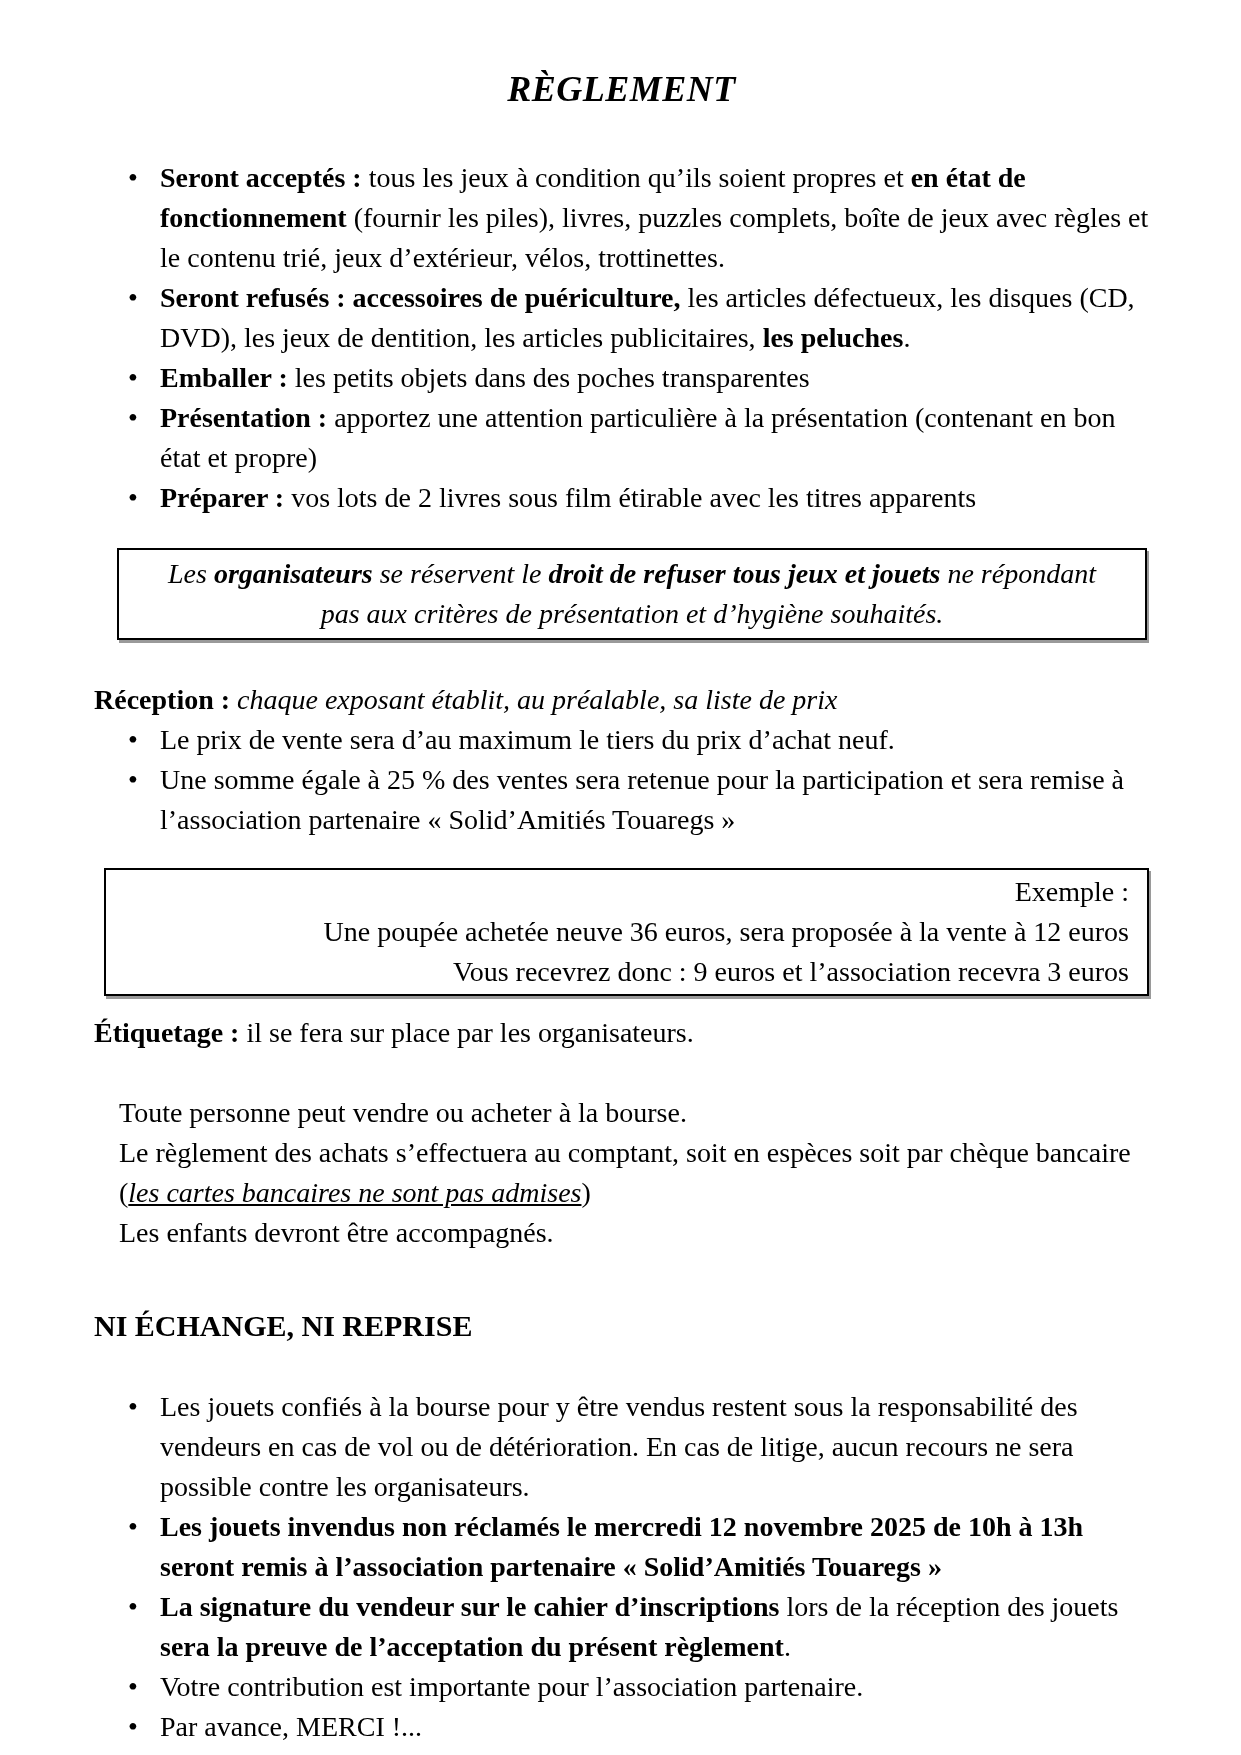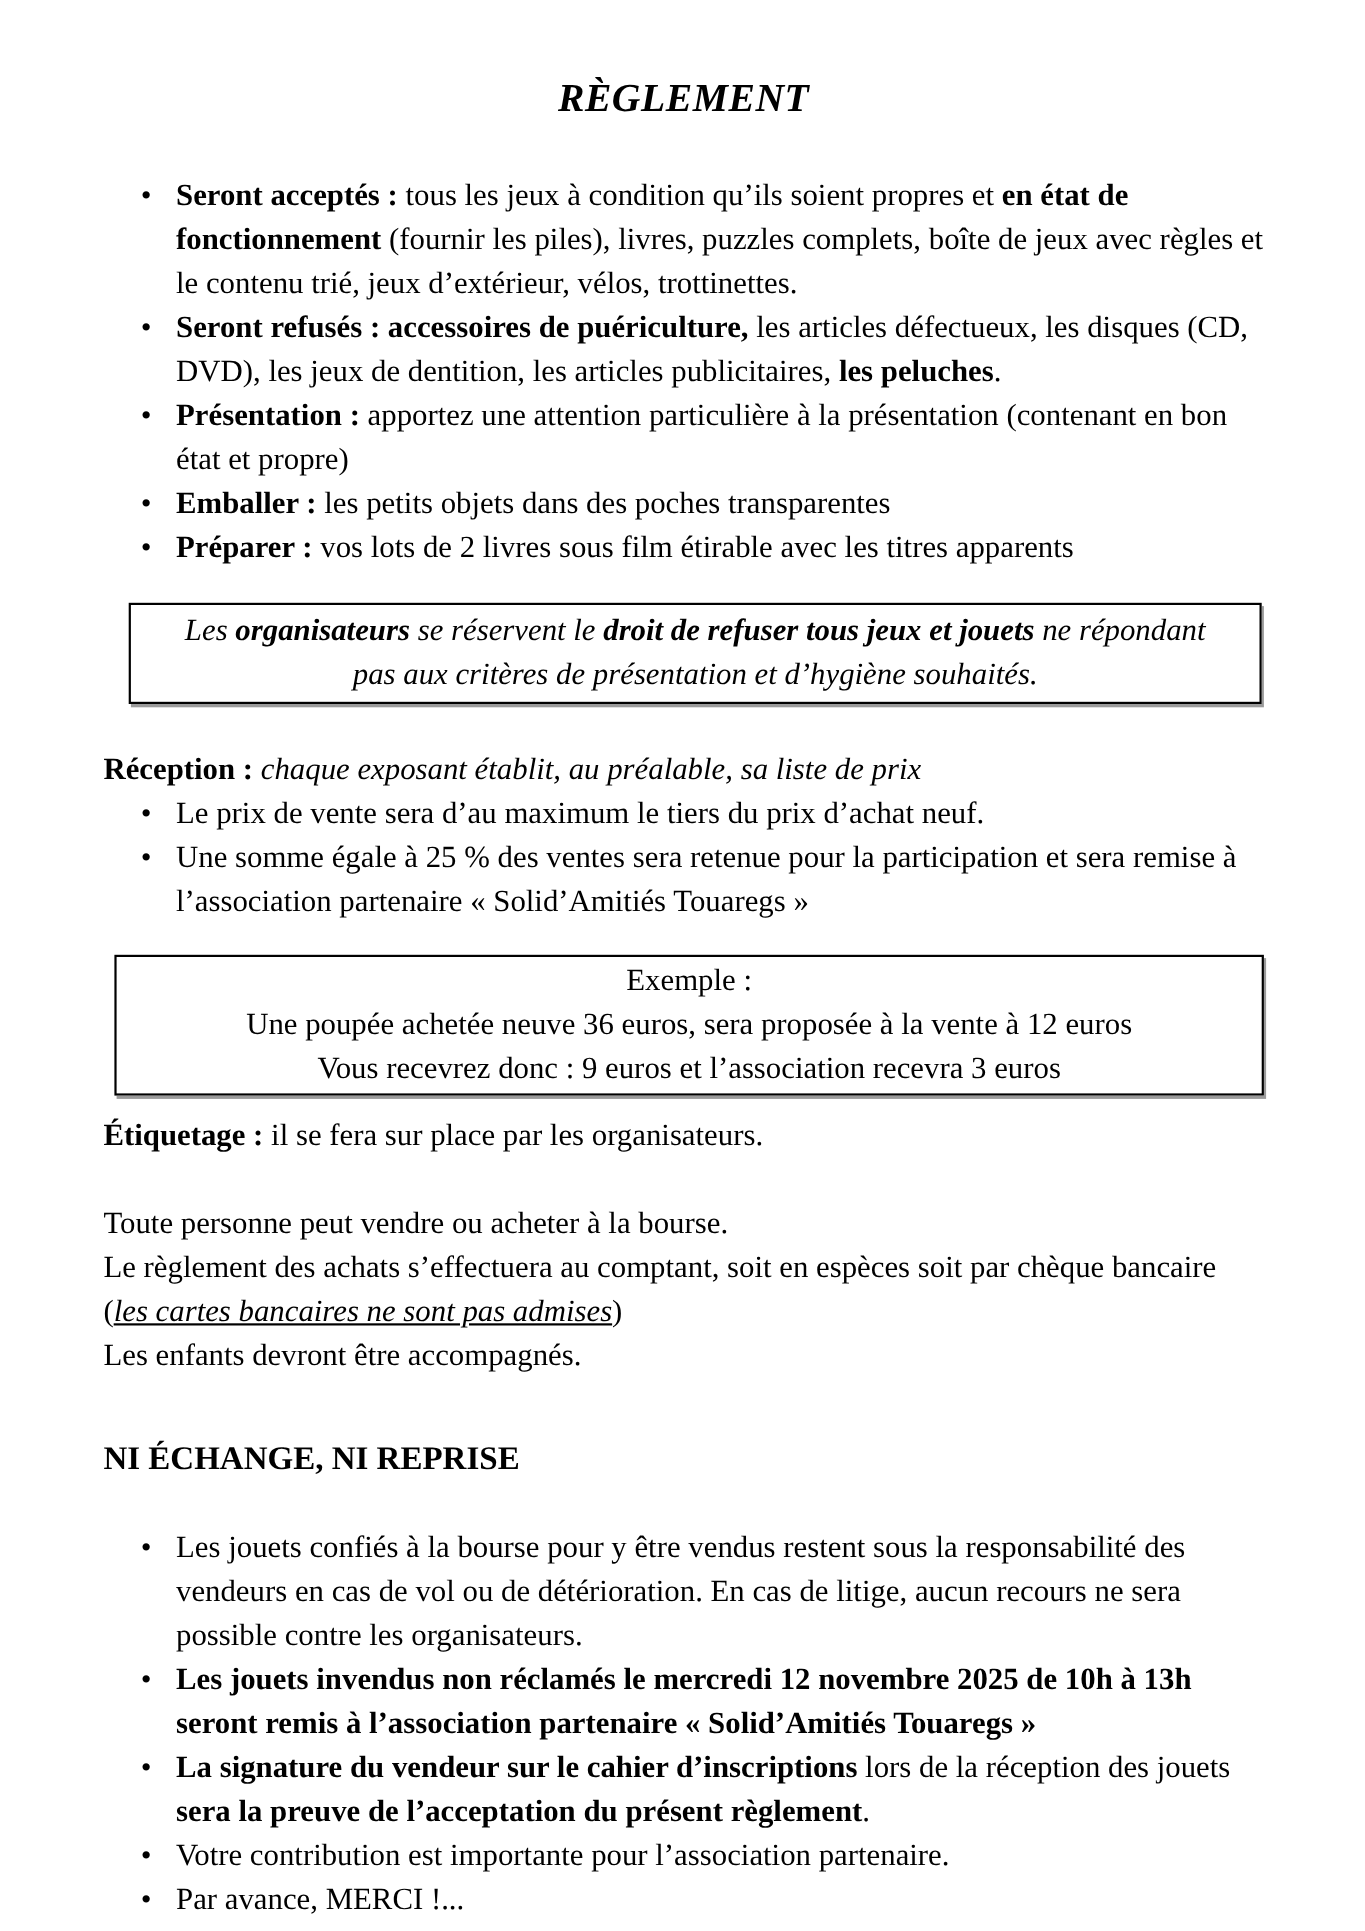--- a/index.html
+++ b/index.html
@@ -40,52 +40,52 @@
     position: absolute;
     left: -32px;
     top: 0;
   }
   .box {
     border: 2px solid #000000;
     box-shadow: 2px 3px 0 #9a9a9a;
     box-sizing: border-box;
   }
   .box-line { margin: 0; }
-  .pline { display: block; }
+  .pline { display: block; margin-left: 25px; }
   .subheading {
     margin: 52px 0 40px 0;
     font-size: 30px;
     line-height: 42px;
     font-weight: bold;
   }
   [data-name="refusal-note"] {
     margin: 30px 2px 0 23px;
     padding: 4px 30px;
     text-align: center;
   }
   [data-name="reception"] { margin: 40px 0 0 0; }
   [data-name="example-box"] {
     margin: 28px 0 0 10px;
     padding: 2px 18px;
-    text-align: center;
+    text-align: right;
   }
   [data-name="etiquetage"] { margin: 17px 0 0 0; }
   [data-name="payment"] { margin: 40px 0 0 0; }
 </style>
 </head>
 <body>
 
 <main class="page" data-name="document-page">
   <h1 class="doc-title" data-name="document-title">RÈGLEMENT</h1>
   <div id="doc-sections" data-name="document-body">
       <ul class="bullets" data-name="rules-list">
         <li data-name="bullet-item"><span class="b" data-name="text-run">Seront acceptés : </span><span data-name="text-run">tous les jeux à condition qu’ils soient propres et </span><span class="b" data-name="text-run">en état de fonctionnement</span><span data-name="text-run"> (fournir les piles), livres, puzzles complets, boîte de jeux avec règles et le contenu trié, jeux d’extérieur, vélos, trottinettes.</span></li>
         <li data-name="bullet-item"><span class="b" data-name="text-run">Seront refusés : accessoires de puériculture,</span><span data-name="text-run"> les articles défectueux, les disques (CD, DVD), les jeux de dentition, les articles publicitaires, </span><span class="b" data-name="text-run">les peluches</span><span data-name="text-run">.</span></li>
+        <li data-name="bullet-item"><span class="b" data-name="text-run">Emballer : </span><span data-name="text-run">les petits objets dans des poches transparentes</span></li>
         <li data-name="bullet-item"><span class="b" data-name="text-run">Présentation : </span><span data-name="text-run">apportez une attention particulière à la présentation (contenant en bon état et propre)</span></li>
-        <li data-name="bullet-item"><span class="b" data-name="text-run">Emballer : </span><span data-name="text-run">les petits objets dans des poches transparentes</span></li>
         <li data-name="bullet-item"><span class="b" data-name="text-run">Préparer : </span><span data-name="text-run">vos lots de 2 livres sous film étirable avec les titres apparents</span></li>
       </ul>
       <div class="box" data-name="refusal-note">
         <p class="box-line" data-name="box-line"><span class="i" data-name="text-run">Les </span><span class="b i" data-name="text-run">organisateurs</span><span class="i" data-name="text-run"> se réservent le </span><span class="b i" data-name="text-run">droit de refuser tous jeux et jouets</span><span class="i" data-name="text-run"> ne répondant pas aux critères de présentation et d’hygiène souhaités.</span></p>
       </div>
       <p class="para" data-name="reception"><span class="b" data-name="text-run">Réception : </span><span class="i" data-name="text-run">chaque exposant établit, au préalable, sa liste de prix</span></p>
       <ul class="bullets" data-name="reception-list">
         <li data-name="bullet-item"><span data-name="text-run">Le prix de vente sera d’au maximum le tiers du prix d’achat neuf.</span></li>
         <li data-name="bullet-item"><span data-name="text-run">Une somme égale à 25 % des ventes sera retenue pour la participation et sera remise à l’association partenaire « Solid’Amitiés Touaregs »</span></li>
       </ul>

